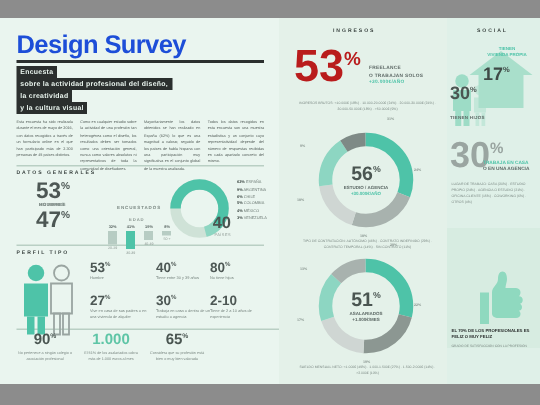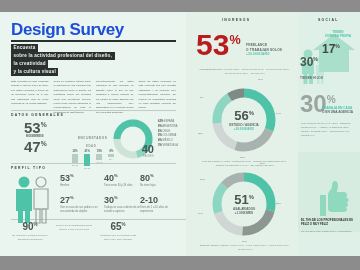--- a/index.html
+++ b/index.html
@@ -259,20 +259,21 @@
     <span>2-10</span>
     <div class="sm lbl2">Tiene de 2 a 10 años de experiencia</div>
   </div>
 
   <div class="brow">
     <div class="bcell">
       <div class="v"><span>90</span><span class="pct">%</span></div>
       <div class="t">No pertenece a ningún colegio o asociación profesional</div>
     </div>
     <div class="bcell">
+      <div class="v teal">1.000</div>
       <div class="t">El 51% de los asalariados cobra más de 1.000 euros al mes</div>
     </div>
     <div class="bcell">
       <div class="v"><span>65</span><span class="pct">%</span></div>
       <div class="t">Considera que su profesión está bien o muy bien valorada</div>
     </div>
   </div>
 
   <div class="n53big">
     <span>53</span><span class="pct">%</span>

